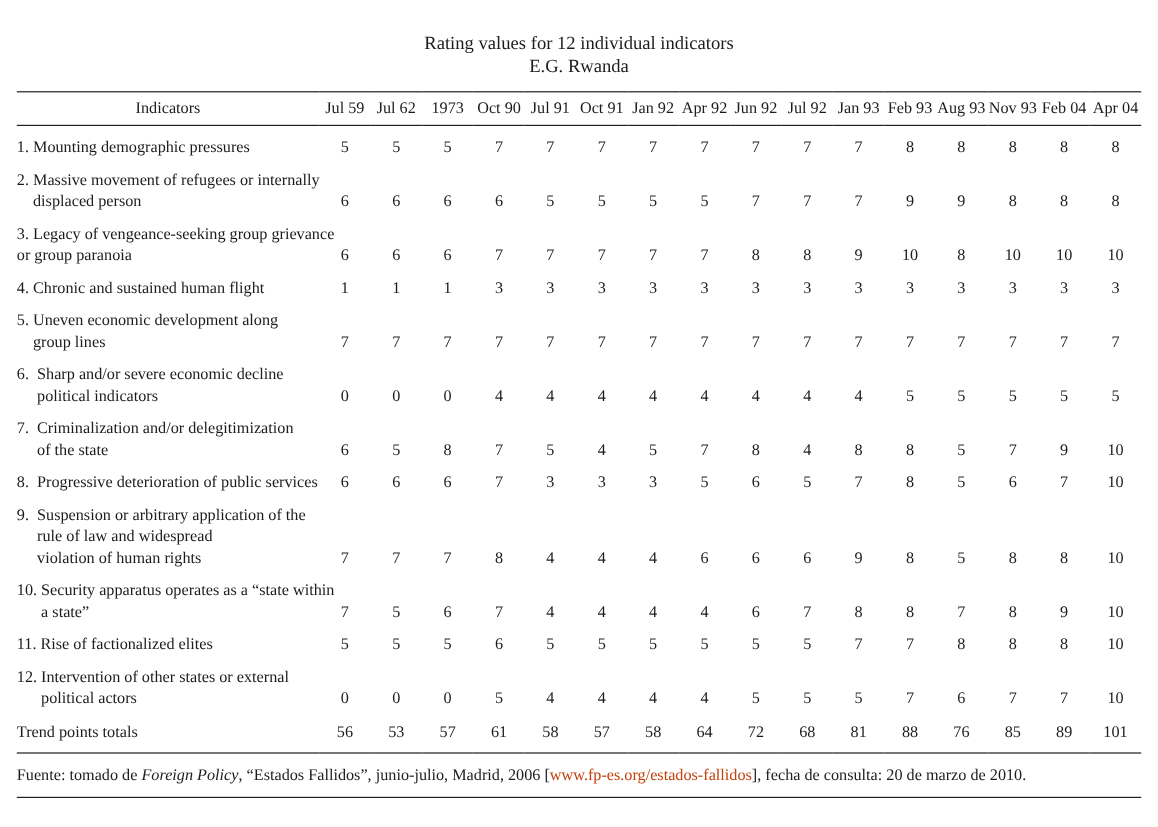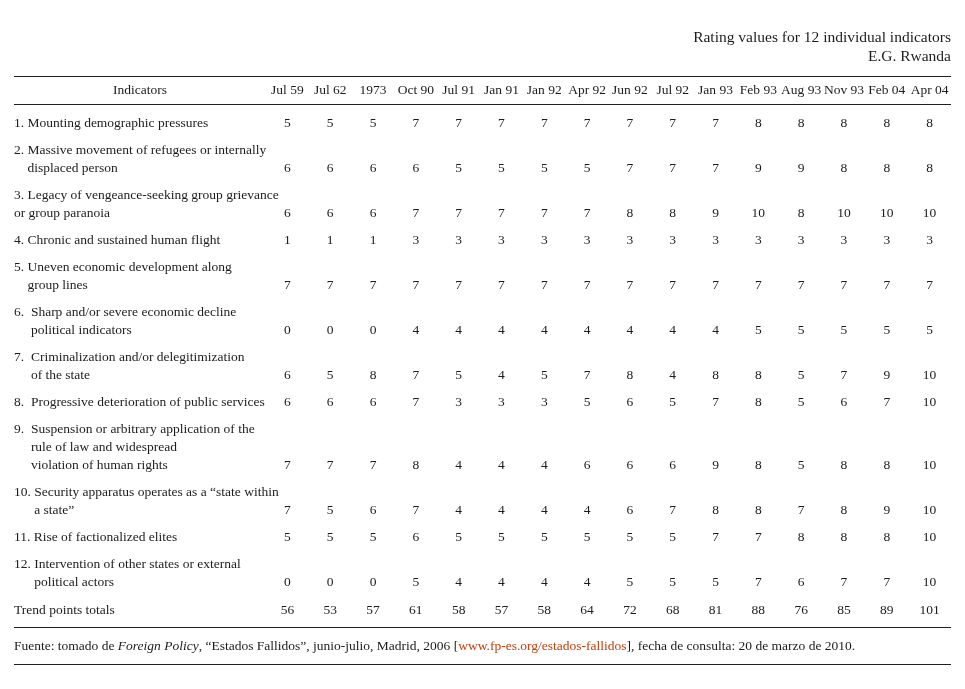--- a/index.html
+++ b/index.html
@@ -14,21 +14,21 @@
   .page { padding: 6px 14px 0 14px; }
 
   .annex-title {
     text-align: center;
     font-variant: small-caps;
     font-size: 16px;
     letter-spacing: 0.5px;
     margin-top: 4px;
   }
   .subtitle {
-    text-align: right;
+    text-align: center;
     margin-top: 21px;
     font-size: 15.5px;
     line-height: 19px;
   }
 
   table.indicators {
     width: 100%;
     border-collapse: collapse;
     table-layout: fixed;
     margin-top: 11px;
@@ -83,21 +83,21 @@
 
   <table class="indicators">
     <thead>
       <tr id="header-row">
         <th class="label-col">Indicators</th>
       <th>Jul 59</th>
           <th>Jul 62</th>
           <th>1973</th>
           <th>Oct 90</th>
           <th>Jul 91</th>
-          <th>Jan 91</th>
+          <th>Oct 91</th>
           <th>Jan 92</th>
           <th>Apr 92</th>
           <th>Jun 92</th>
           <th>Jul 92</th>
           <th>Jan 93</th>
           <th>Feb 93</th>
           <th>Aug 93</th>
           <th>Nov 93</th>
           <th>Feb 04</th>
           <th>Apr 04</th>

